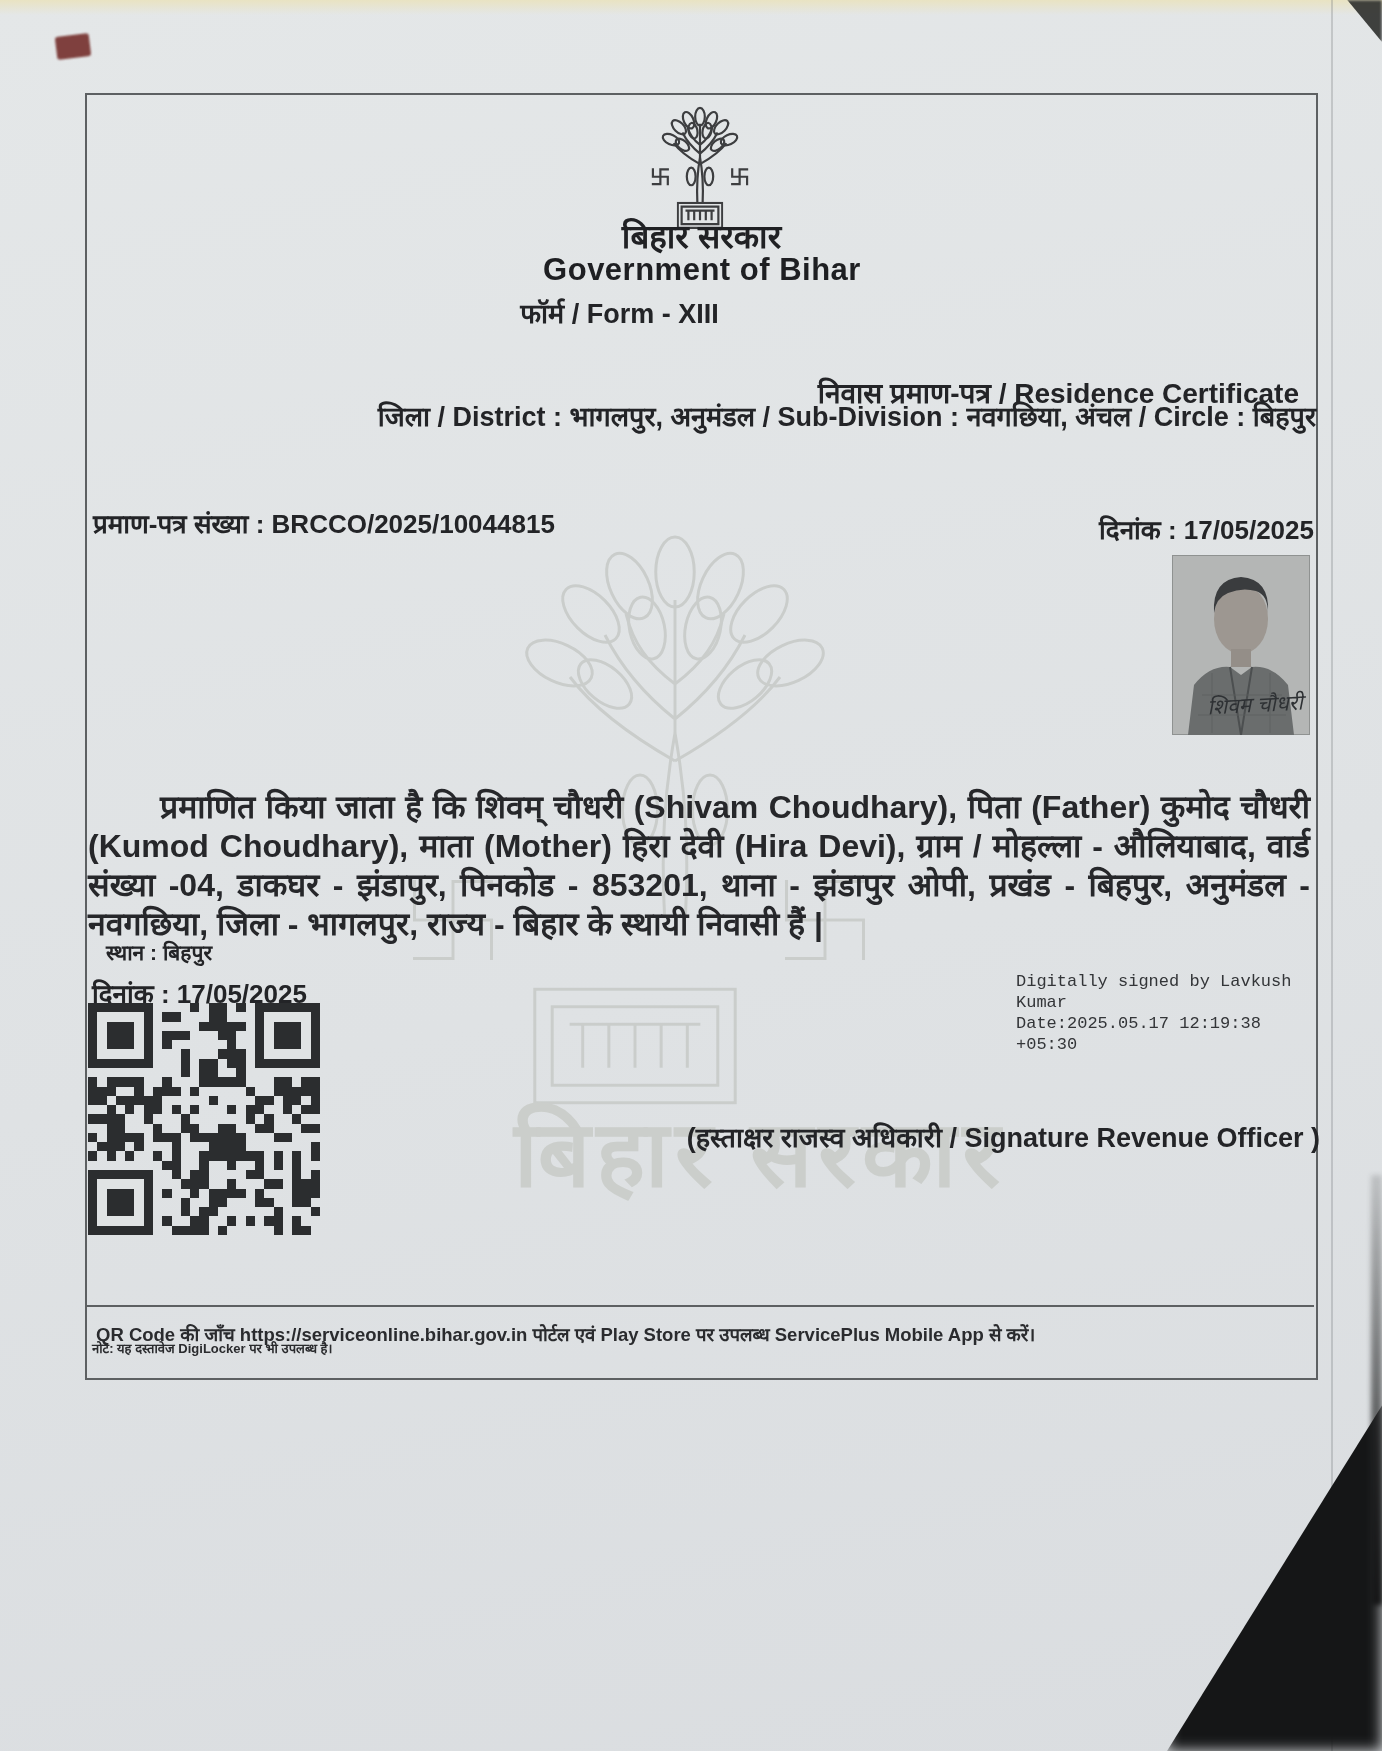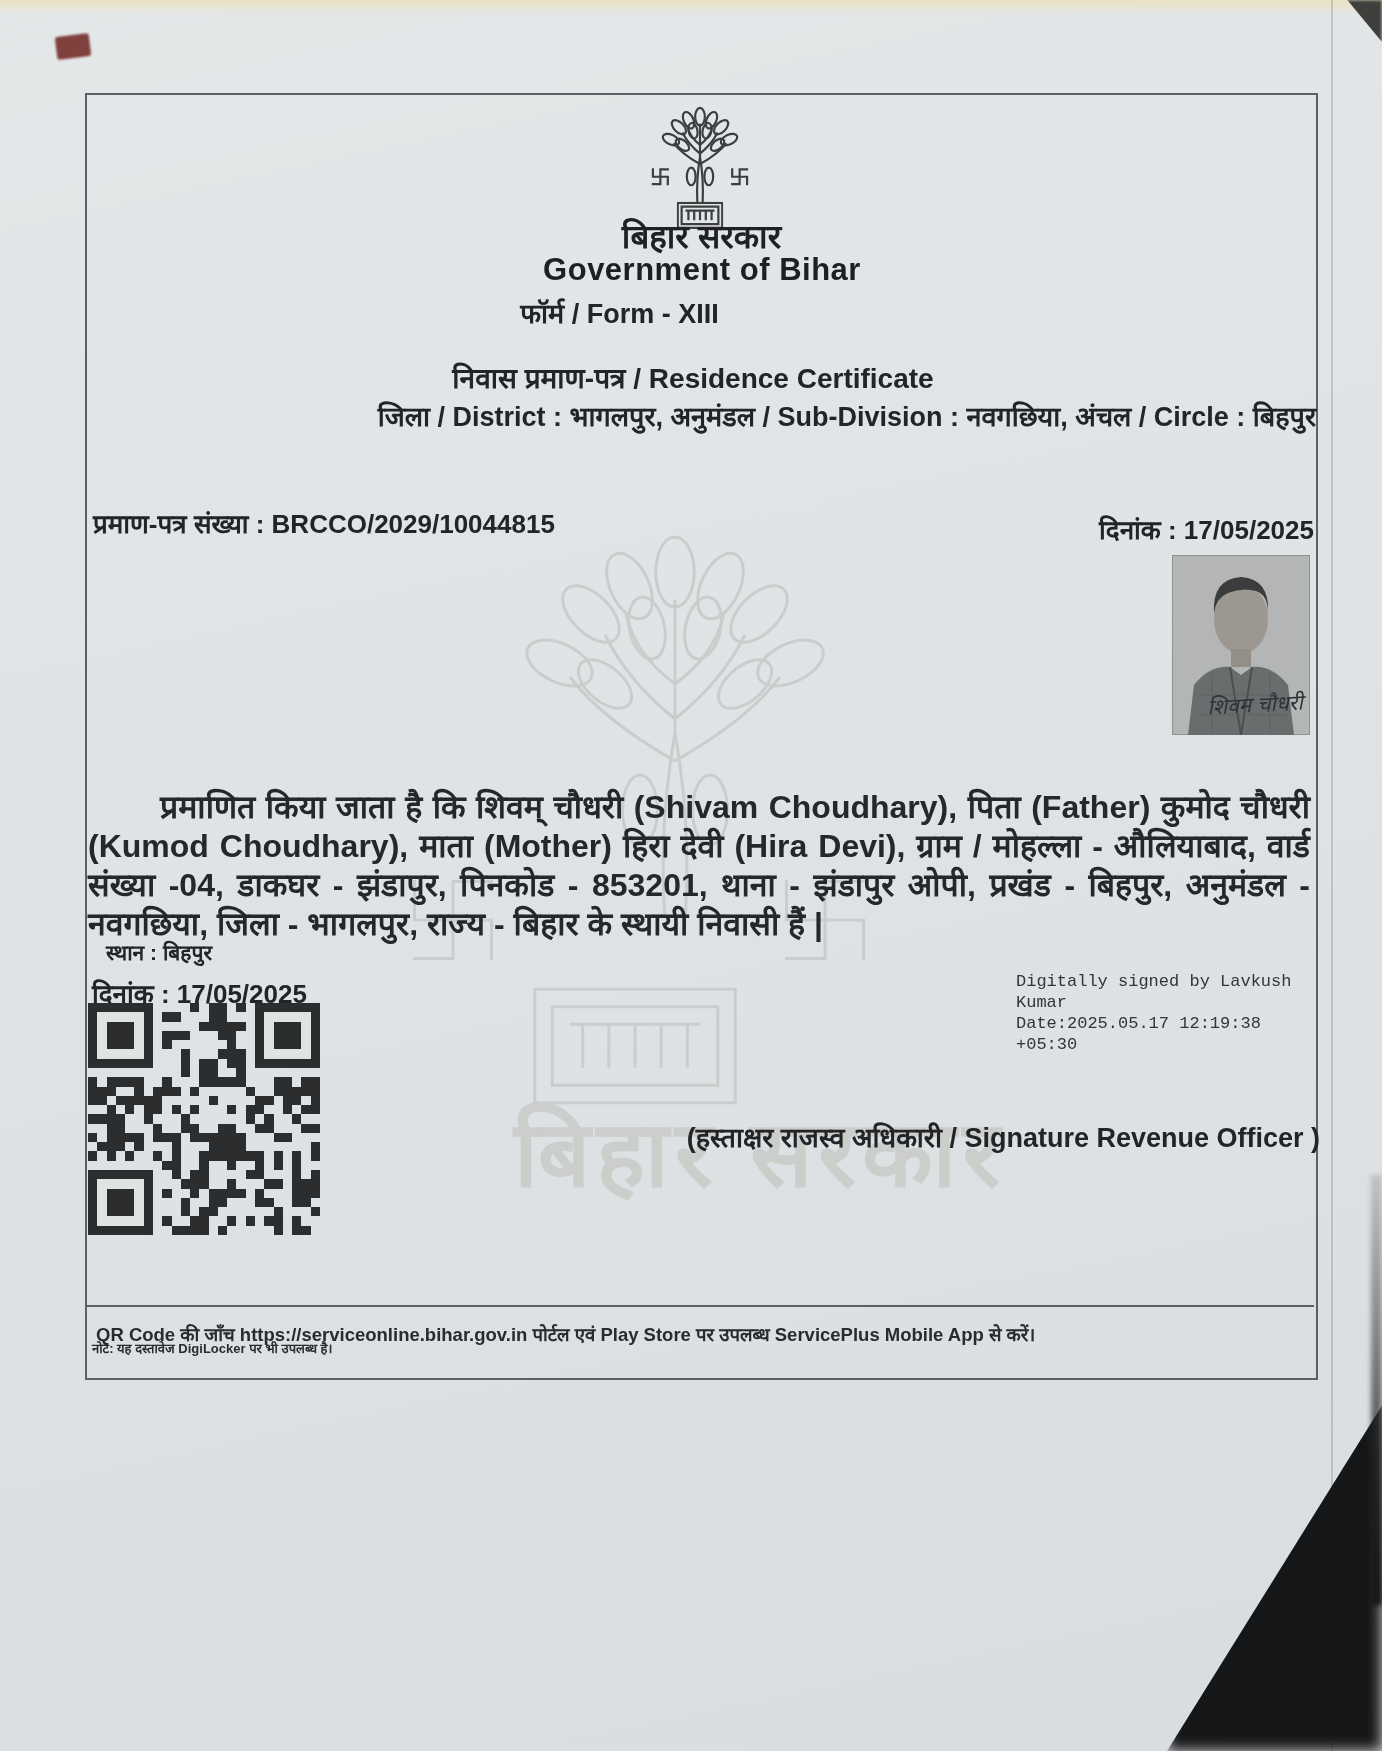--- a/index.html
+++ b/index.html
@@ -26,21 +26,21 @@
   .edge-shadow{right:0;top:1175px;width:11px;height:430px;
     background:linear-gradient(to bottom,rgba(22,22,22,.15),#1a1b1b);filter:blur(2.5px);}
   
   .frame{left:85px;top:93px;width:1229px;height:1283px;border:2px solid #5d6062;}
   .footer-divider{left:87px;top:1305px;width:1227px;height:0;border-top:2px solid #5d6062;}
   
   .emblem-svg{left:642px;top:106px;width:116px;height:126px;color:#3d3e40;stroke-width:2.2px;}
   .h-hindi{left:87px;top:213px;width:1229px;text-align:center;font-size:33px;font-weight:bold;color:#202124;}
   .h-english{left:87px;top:252px;width:1230px;text-align:center;font-size:31px;font-weight:bold;letter-spacing:.5px;color:#1e1f22;}
   .h-form{left:87px;top:294px;width:1065px;text-align:center;font-size:27px;font-weight:bold;}
-  .h-cert-title{left:87px;top:358px;width:1212px;text-align:center;font-size:28px;font-weight:bold;}
+  .h-cert-title{left:87px;top:373px;width:1212px;text-align:right;font-size:28px;font-weight:bold;}
   .h-district{left:87px;top:397px;width:1229px;text-align:right;font-size:27px;font-weight:bold;}
   .cert-no{left:93px;top:505px;font-size:26px;font-weight:bold;}
   .date-top{left:1000px;top:511px;width:314px;text-align:right;font-size:26px;font-weight:bold;}
   
   .photo{left:1172px;top:555px;width:138px;height:180px;box-shadow:0 0 0 1px #9a9d9c inset;}
   .photo-sign{left:1166px;top:690px;width:178px;font-size:21px;font-style:italic;
     color:#2e3134;transform:rotate(-3deg);text-align:center;white-space:nowrap;overflow:visible;}
   
   .watermark-svg{left:350px;top:530px;width:640px;height:620px;color:#c8cbc9;stroke-width:3px;opacity:.9;}
   .watermark-text{left:430px;top:1088px;width:660px;text-align:center;font-size:92px;font-weight:bold;
@@ -117,21 +117,21 @@
     <use href="#swastika" x="8" y="62" width="22" height="22"></use>
     <use href="#swastika" x="90" y="62" width="22" height="22"></use>
     <use href="#emblem-box" x="36" y="99" width="48" height="28"></use>
   </svg>
   <div class="abs h-hindi">बिहार सरकार</div>
   <div class="abs h-english">Government of Bihar</div>
   <div class="abs h-form">फॉर्म / Form - XIII</div>
   <div class="abs h-cert-title">निवास प्रमाण-पत्र / Residence Certificate</div>
   <div class="abs h-district">जिला / District : भागलपुर, अनुमंडल / Sub-Division : नवगछिया, अंचल / Circle : बिहपुर</div>
 
-  <div class="abs cert-no">प्रमाण-पत्र संख्या : BRCCO/2029/10044815</div>
+  <div class="abs cert-no">प्रमाण-पत्र संख्या : BRCCO/2025/10044815</div>
   <div class="abs date-top">दिनांक : 17/05/2025</div>
 
   <svg class="abs photo" viewBox="0 0 138 180">
     <rect x="0" y="0" width="138" height="180" fill="#b4b6b5"></rect>
     <rect x="0" y="0" width="138" height="180" fill="none" stroke="#8f9291" stroke-width="2"></rect>
     <ellipse cx="69" cy="64" rx="27" ry="35" fill="#9d9791"></ellipse>
     <path d="M42 58 Q40 24 69 22 Q98 24 96 58 Q96 40 84 36 Q70 32 56 38 Q44 43 42 58 Z" fill="#3a3c3e"></path>
     <rect x="59" y="94" width="20" height="18" fill="#948e88"></rect>
     <path d="M16 180 L22 130 Q38 110 58 112 L69 120 L80 112 Q100 110 116 130 L122 180 Z" fill="#6a6d6d"></path>
     <path d="M58 112 L69 180 M80 112 L69 180" stroke="#4c4f50" stroke-width="2" fill="none"></path>

